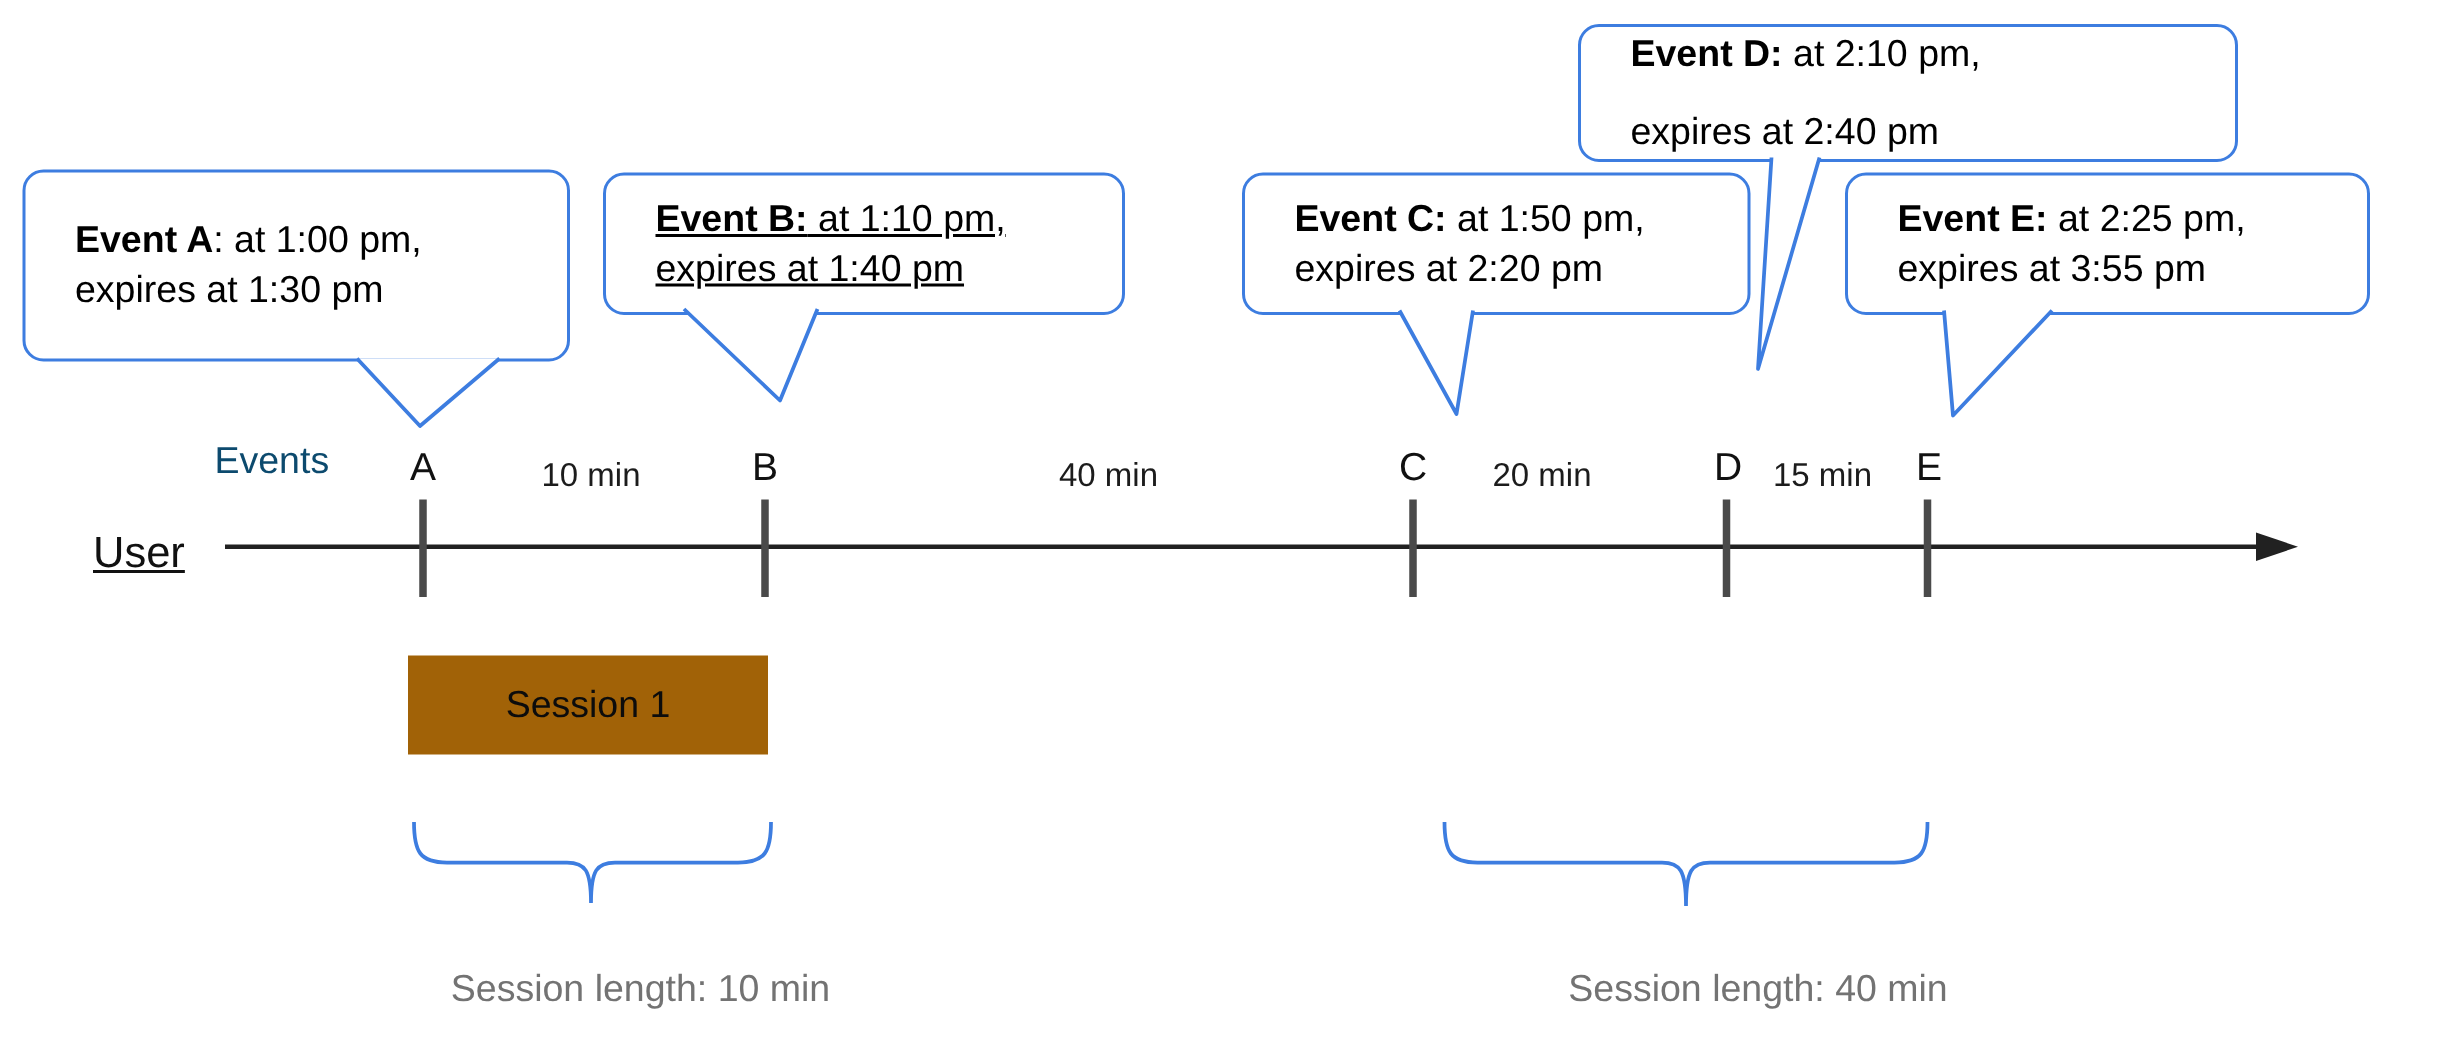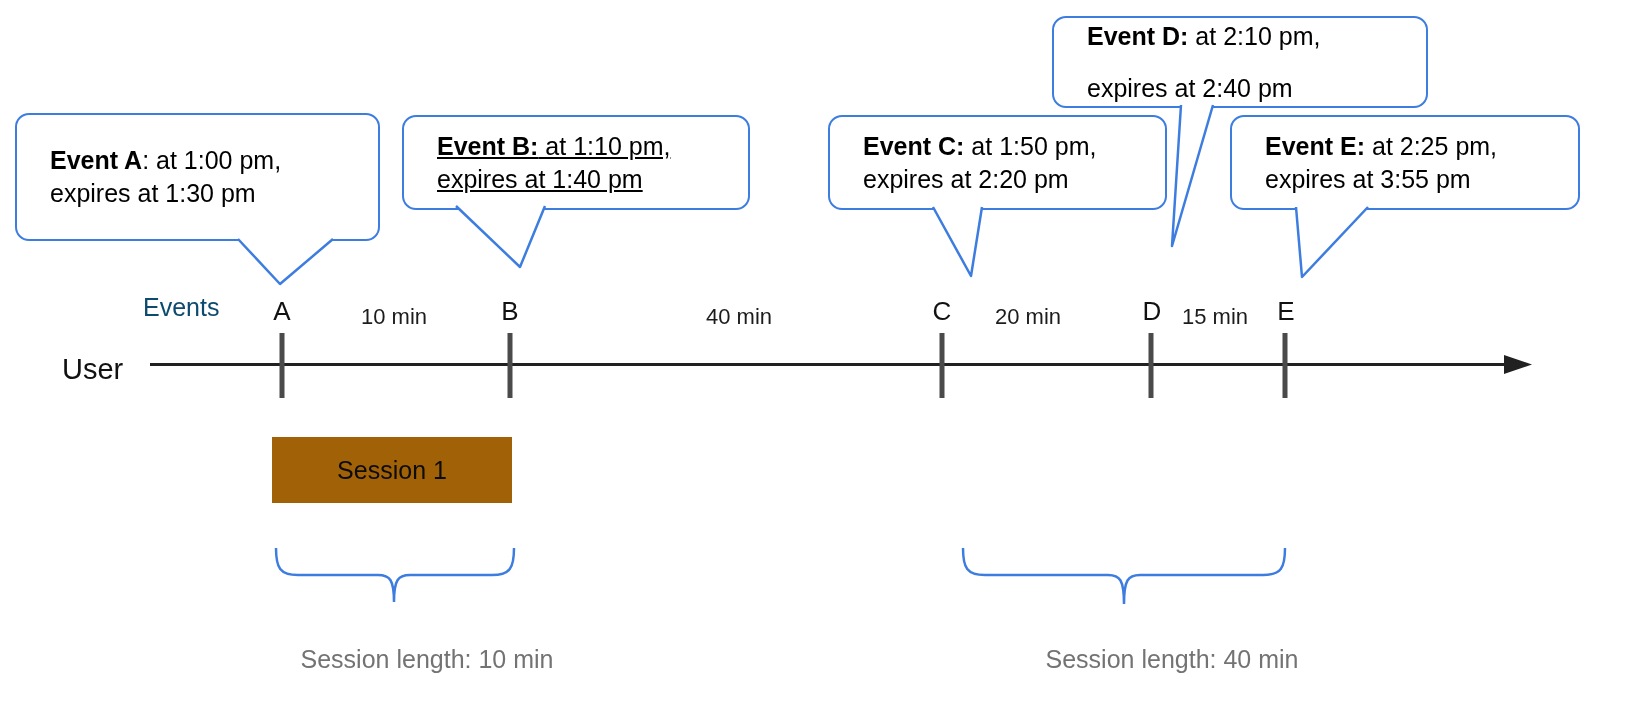--- a/index.html
+++ b/index.html
@@ -13,30 +13,30 @@
     position:absolute; box-sizing:border-box; background:#fff;
     border:2.5px solid #3d7de0; border-radius:14px;
     display:flex; flex-direction:column; justify-content:center;
     padding-left:33px; padding-right:8px;
     font-size:25px; line-height:33px; z-index:1;
   }
   .bubble b { font-weight:bold; }
   .bubble-a { left:15px;   top:113px; width:365px; height:128px; }
   .bubble-b { left:402px;  top:115px; width:348px; height:95px;text-decoration:underline; }
   .bubble-c { left:828px;  top:115px; width:339px; height:95px; }
-  .bubble-d { left:1052px; top:16px;  width:376px; height:92px;gap:19px; }
+  .bubble-d { left:1052px; top:16px;  width:440px; height:92px;gap:19px; }
   .bubble-e { left:1230px; top:115px; width:350px; height:95px; }
 
   
   svg.overlay { position:absolute; left:0; top:0; z-index:2; pointer-events:none; }
 
   
   .lbl { position:absolute; white-space:nowrap; }
   .events-label { left:143px; top:293px; font-size:25px; color:#0c4a6e; }
-  .user-label   { left:62px;  top:353px; font-size:29px; color:#111; }
+  .user-label   { left:62px;  top:353px; font-size:29px; color:#111;text-decoration:underline; }
   .evt-letter   { font-size:26px; color:#111; top:296px; transform:translateX(-50%); }
   .evt-a { left:282px; }  .evt-b { left:510px; }  .evt-c { left:942px; }
   .evt-d { left:1152px; } .evt-e { left:1286px; }
   .interval { font-size:22px; color:#1c1c1c; top:304px; transform:translateX(-50%); }
   .int-ab { left:394px; } .int-bc { left:739px; } .int-cd { left:1028px; } .int-de { left:1215px; }
 
   
   .session-box {
     position:absolute; box-sizing:border-box; background:#a16207;
     display:flex; align-items:center; justify-content:center;

